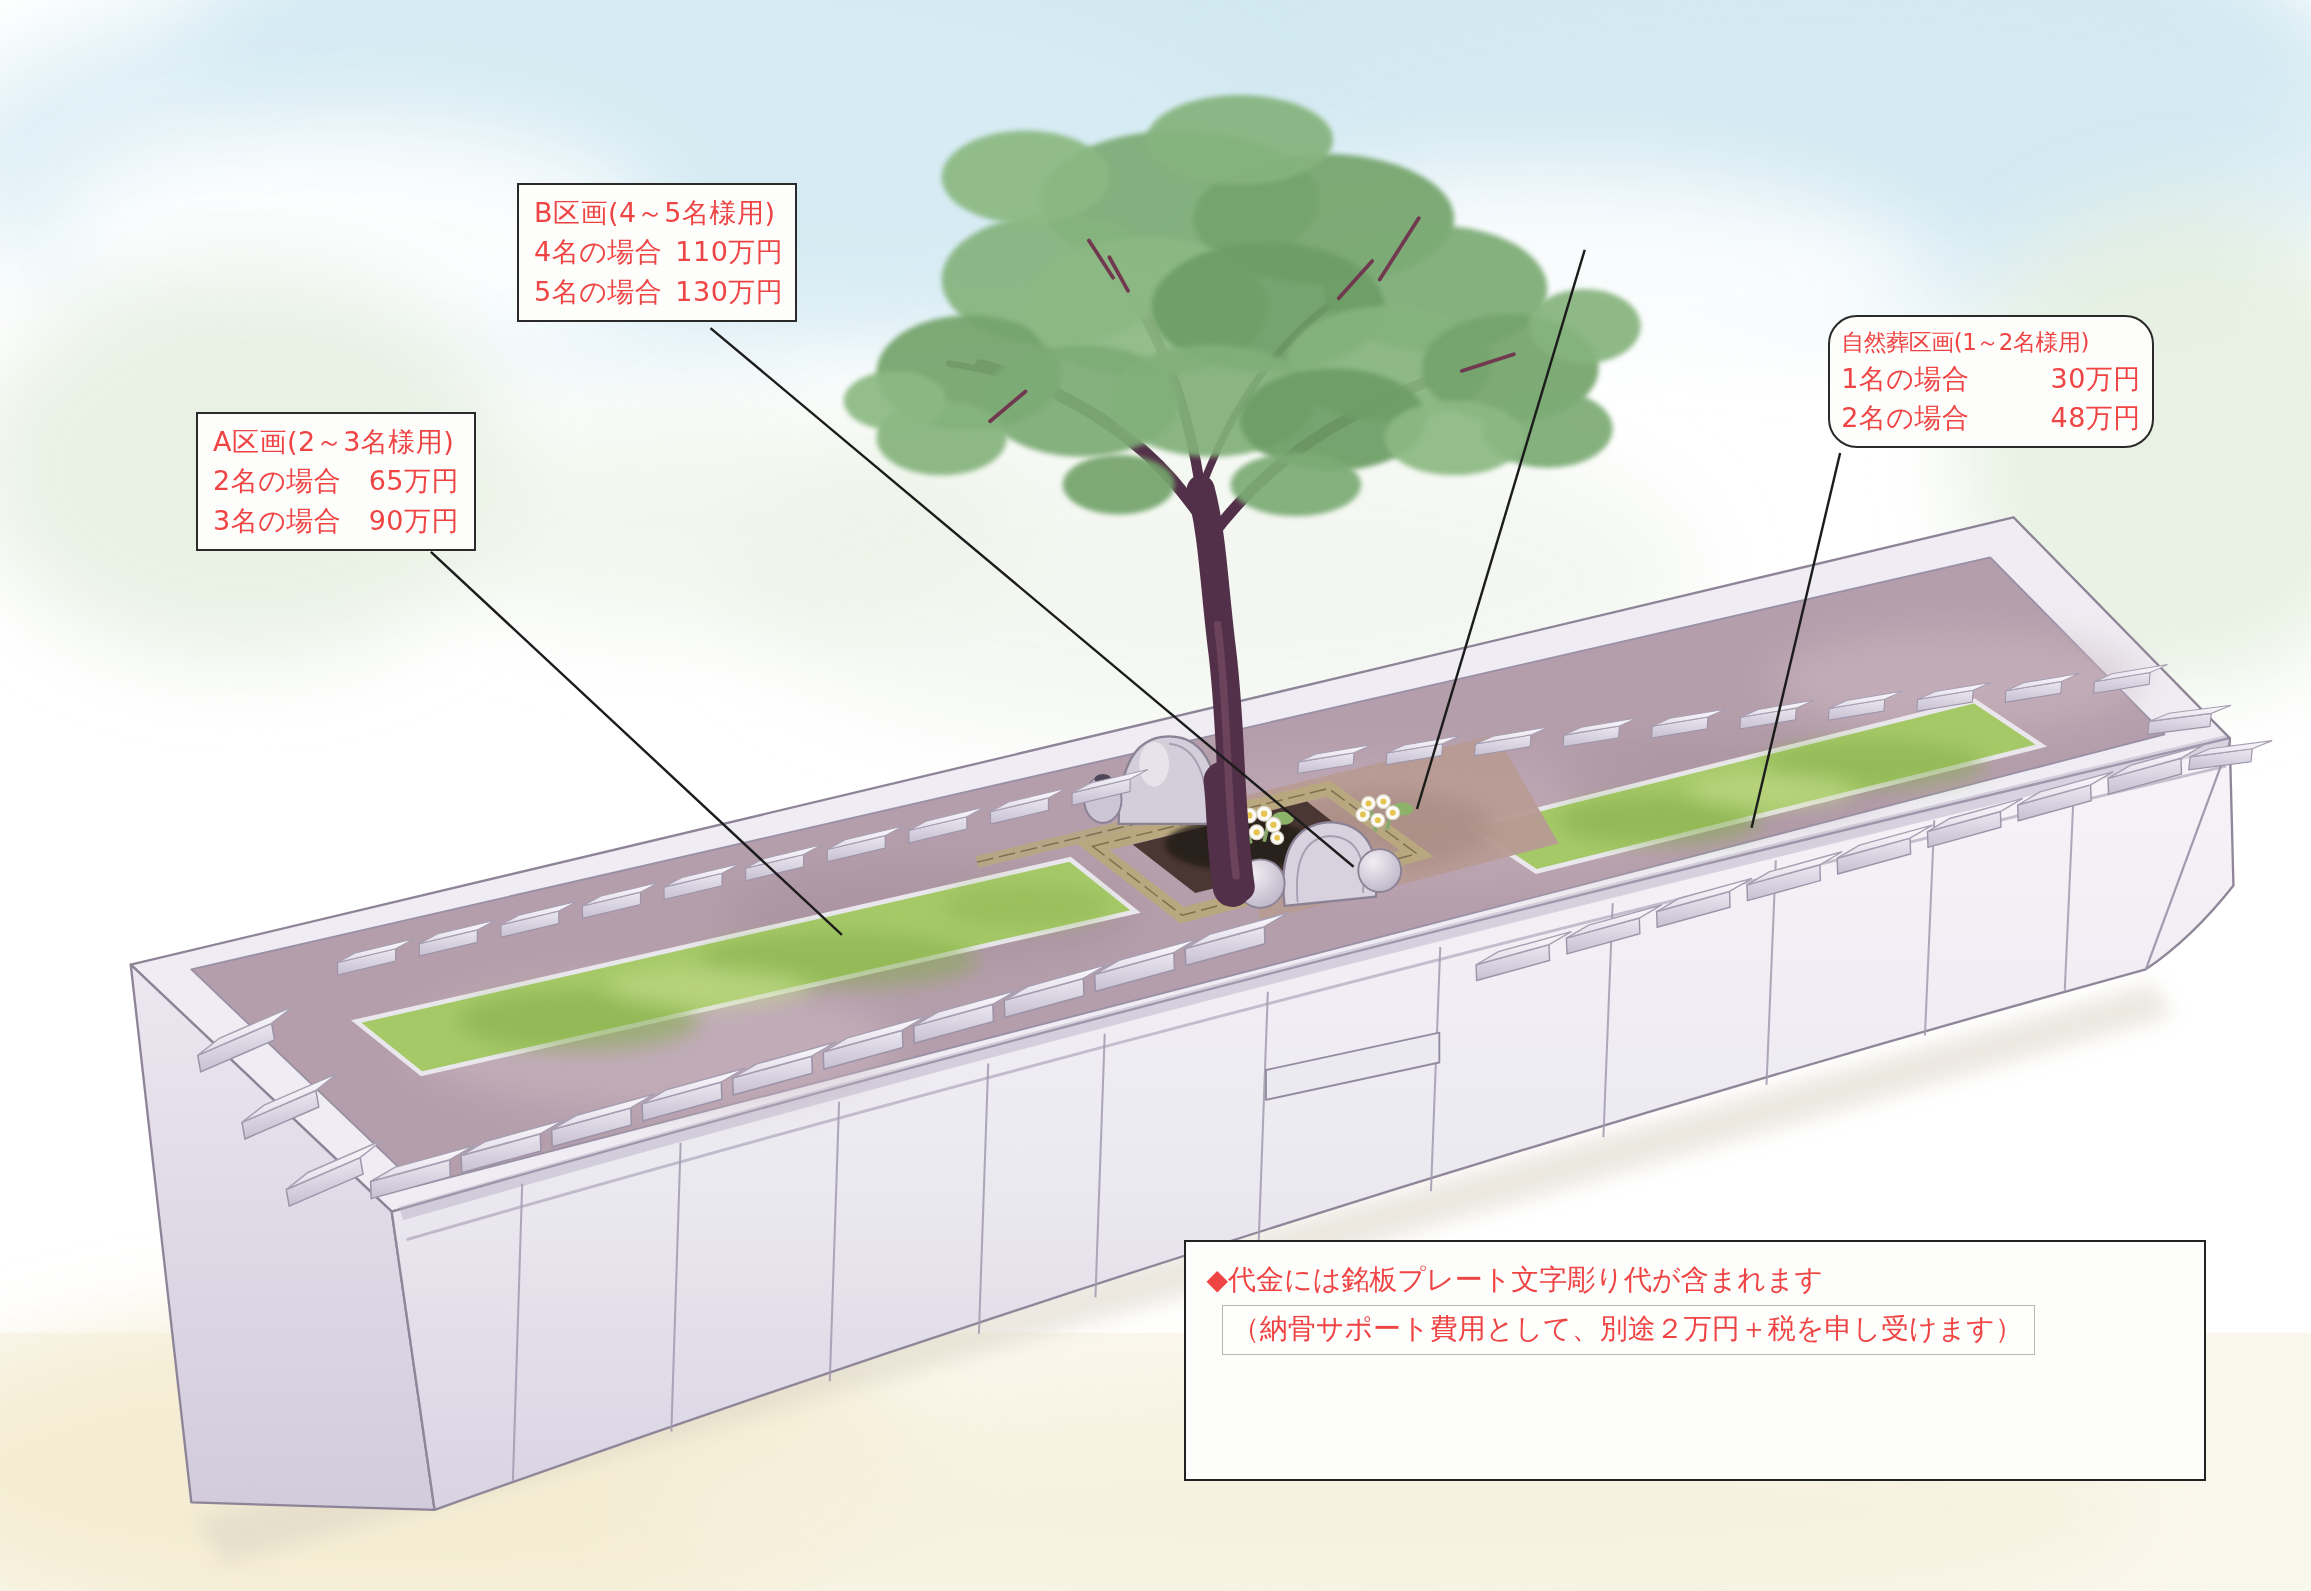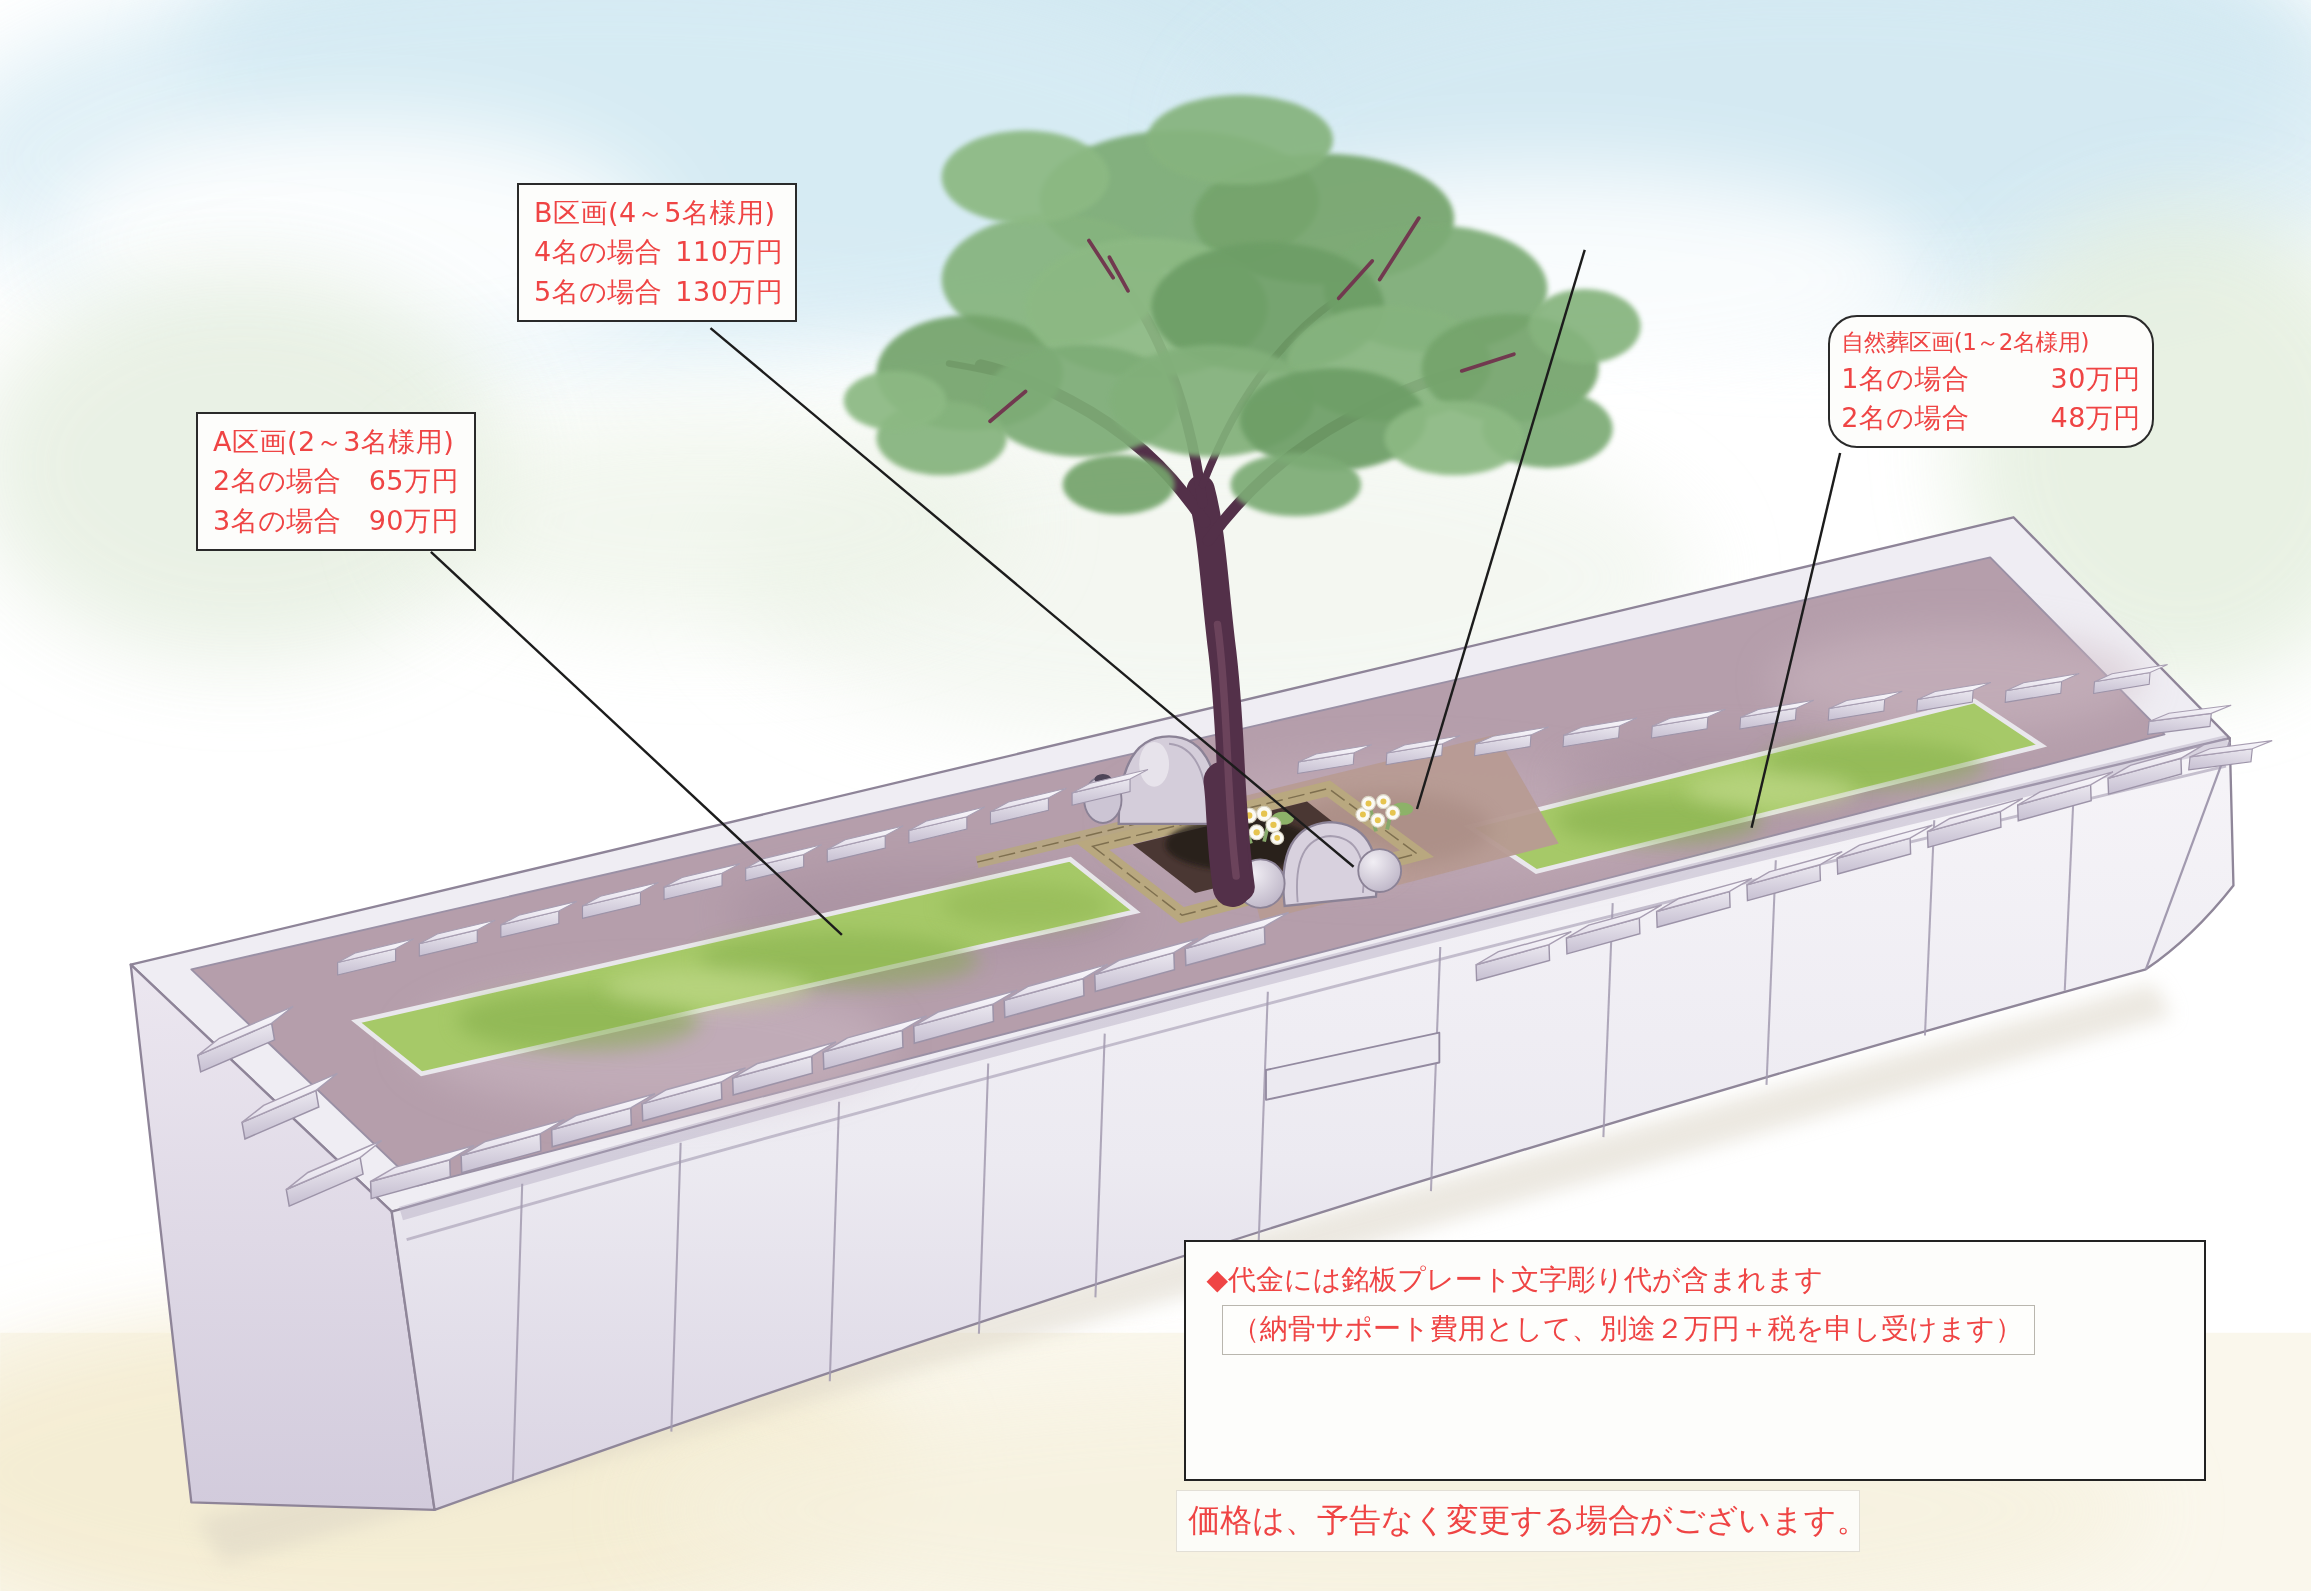--- a/index.html
+++ b/index.html
@@ -340,18 +340,15 @@
     <span>2名の場合</span>
     <span>48万円</span>
   </div>
 </div>
 
 <div class="notes">
   <div>◆代金には銘板プレート文字彫り代が含まれます</div>
   <div class="subnote">（納骨サポート費用として、別途２万円＋税を申し受けます）</div>
 </div>
 
-<div class="disclaimer">
-  <span>価格は、予告なく変更する場合がございます。</span>
-</div>
 
 </div>
 
 
 </body></html>

